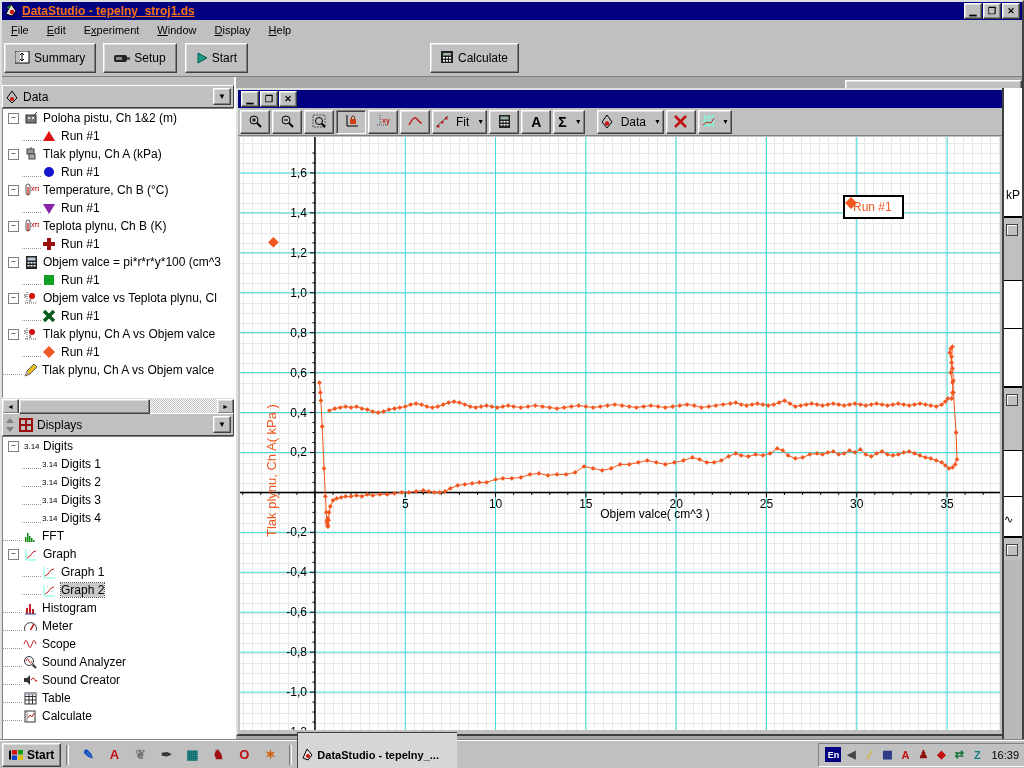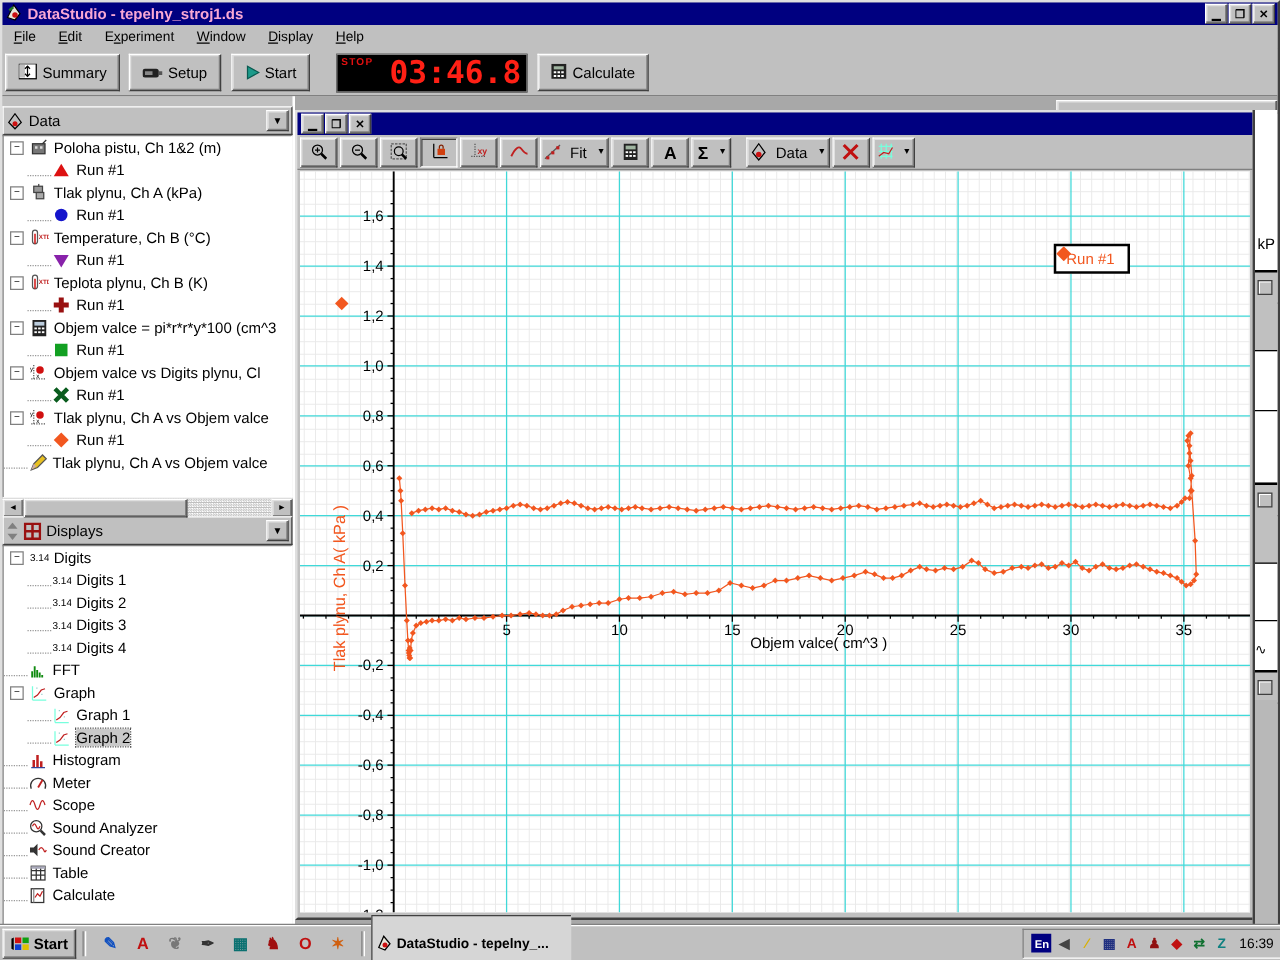--- a/index.html
+++ b/index.html
@@ -3,21 +3,21 @@
 <meta charset="utf-8">
 <style>
   html,body{margin:0;padding:0;}
   body{font-family:"Liberation Sans",sans-serif;font-size:11px;color:#000;}
   #screen{position:relative;width:1024px;height:768px;background:#c0c0c0;overflow:hidden;}
   .raised{border:1px solid;border-color:#fff #404040 #404040 #fff;box-shadow:inset -1px -1px 0 #808080,inset 1px 1px 0 #dfdfdf;background:#c0c0c0;}
   .sunken{border:1px solid;border-color:#808080 #fff #fff #808080;box-shadow:inset 1px 1px 0 #404040;background:#c0c0c0;}
   .btn{display:inline-flex;align-items:center;gap:4px;justify-content:center;cursor:default;user-select:none;}
   
   #titlebar{position:absolute;left:2px;top:2px;right:2px;height:18px;background:#000080;display:flex;align-items:center;padding:0 2px;}
-  #titlebar .t{color:#f9a8d4;font-weight:bold;font-size:12px;margin-left:4px;flex:1;}
+  #titlebar .t{color:#f97316;font-weight:bold;font-size:12px;margin-left:4px;flex:1;text-decoration:underline;}
   .winbtn{width:16px;height:14px;margin-left:1px;display:flex;align-items:center;justify-content:center;font-size:9px;font-weight:bold;line-height:1;}
   
   #menubar{position:absolute;left:2px;top:20px;right:2px;height:19px;display:flex;align-items:center;background:#c0c0c0;}
   .menuitem{padding:2px 9px;}
   
   #maintb{position:absolute;left:2px;top:39px;right:2px;height:37px;background:#c0c0c0;border-bottom:1px solid #808080;display:flex;align-items:center;}
   .tbtn{height:28px;padding:0 10px;font-size:12px;}
   #timer{position:absolute;left:267px;top:4px;width:151px;height:29px;background:#000;border:1px solid #808080;}
   #timer .stop{position:absolute;left:3px;top:1px;color:#e01010;font-size:8px;font-weight:bold;letter-spacing:1px;}
   #timer .time{position:absolute;right:4px;top:1px;color:#ff2015;font-size:25px;font-weight:bold;font-family:"DejaVu Sans Mono",monospace;letter-spacing:0px;line-height:1;}
@@ -120,24 +120,20 @@
           <rect x="13" y="4" width="3" height="3" fill="#555"></rect>
         </svg>
       <span>Setup</span>
       </span>
     <span class="btn raised tbtn" style="margin-left:8px">
       <svg width="12" height="12">
           <polygon points="2,1 11,6 2,11" fill="#1c9a8a" stroke="#0a5a50"></polygon>
         </svg>
       <span>Start</span>
       </span>
-    <span id="timer">
-      <span class="stop">STOP</span>
-      <span class="time">03:46.8</span>
-    </span>
     <span class="btn raised tbtn" style="position:absolute;left:428px">
       <svg width="13" height="13">
           <rect x="0" y="0" width="12" height="12" fill="#222"></rect>
           <rect x="2" y="2" width="8" height="2.5" fill="#9fb4a0"></rect>
           <g fill="#fff">
             <rect x="2" y="6" width="2" height="1.6"></rect>
             <rect x="5" y="6" width="2" height="1.6"></rect>
             <rect x="8" y="6" width="2" height="1.6"></rect>
             <rect x="2" y="9" width="2" height="1.6"></rect>
             <rect x="5" y="9" width="2" height="1.6"></rect>
@@ -276,21 +272,21 @@
           <span class="exp">−</span>
           <span class="icon">
             <svg width="15" height="15" viewBox="0 0 15 15">
               <line x1="3" y1="1" x2="3" y2="12" stroke="#555" stroke-dasharray="1,1"></line>
               <line x1="1" y1="12" x2="13" y2="12" stroke="#555" stroke-dasharray="1,1"></line>
               <circle cx="8" cy="5" r="3" fill="#d01010"></circle>
               <text x="5" y="11" font-size="5" fill="#000">x</text>
               <text x="0" y="6" font-size="5" fill="#000">y</text>
             </svg>
           </span>
-          <span class="lbl">Objem valce vs Digits plynu, Cl</span>
+          <span class="lbl">Objem valce vs Teplota plynu, Cl</span>
         </div>
         <div class="trow">
           <span class="sp"></span>
           <span style="width:19px;flex:none;border-bottom:1px dotted #999;height:1px;margin-top:8px"></span>
           <span class="icon">
             <svg width="15" height="15" viewBox="0 0 15 15">
               <path d="M2 2 L12 12 M12 2 L2 12" stroke="#0a5c1e" stroke-width="3.5"></path>
             </svg>
           </span>
           <span class="lbl">Run #1</span>

